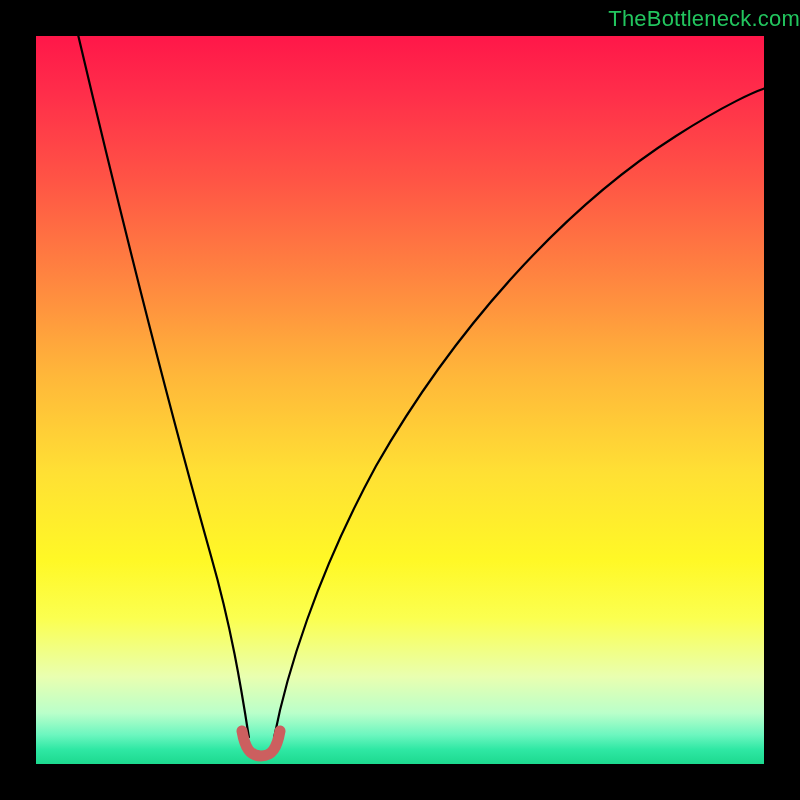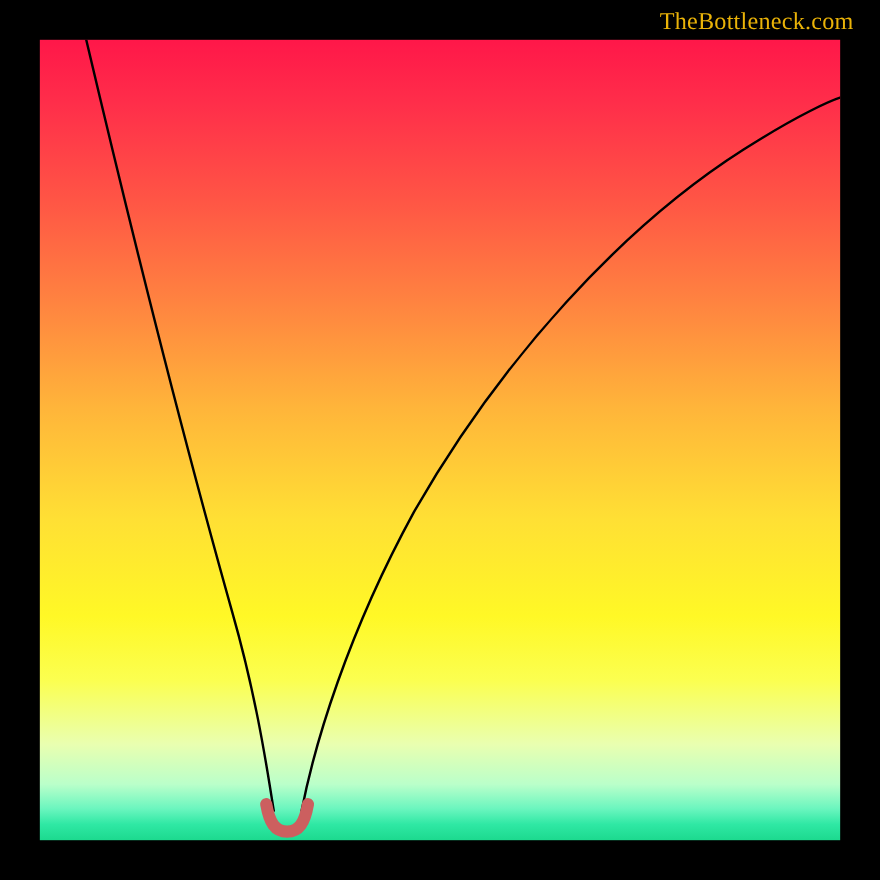--- a/index.html
+++ b/index.html
@@ -37,26 +37,25 @@
       #e9ffb0 88%,
       #baffca 93%,
       #6cf6bf 96%,
       #2fe8a4 98%,
       #1cd98e 100%
     );
   }
   .watermark {
     position: absolute;
     top: 6px;
-    right: 24px;
-    color: #eab308;
+    right: 0;
+    color: #22c55e;
     font-size: 22px;
     letter-spacing: 0.2px;
     user-select: none;
-    font-family: Liberation Serif, serif;
   }
   svg.curve {
     position: absolute;
     left: 0;
     top: 0;
     width: 100%;
     height: 100%;
     pointer-events: none;
   }
 </style>

